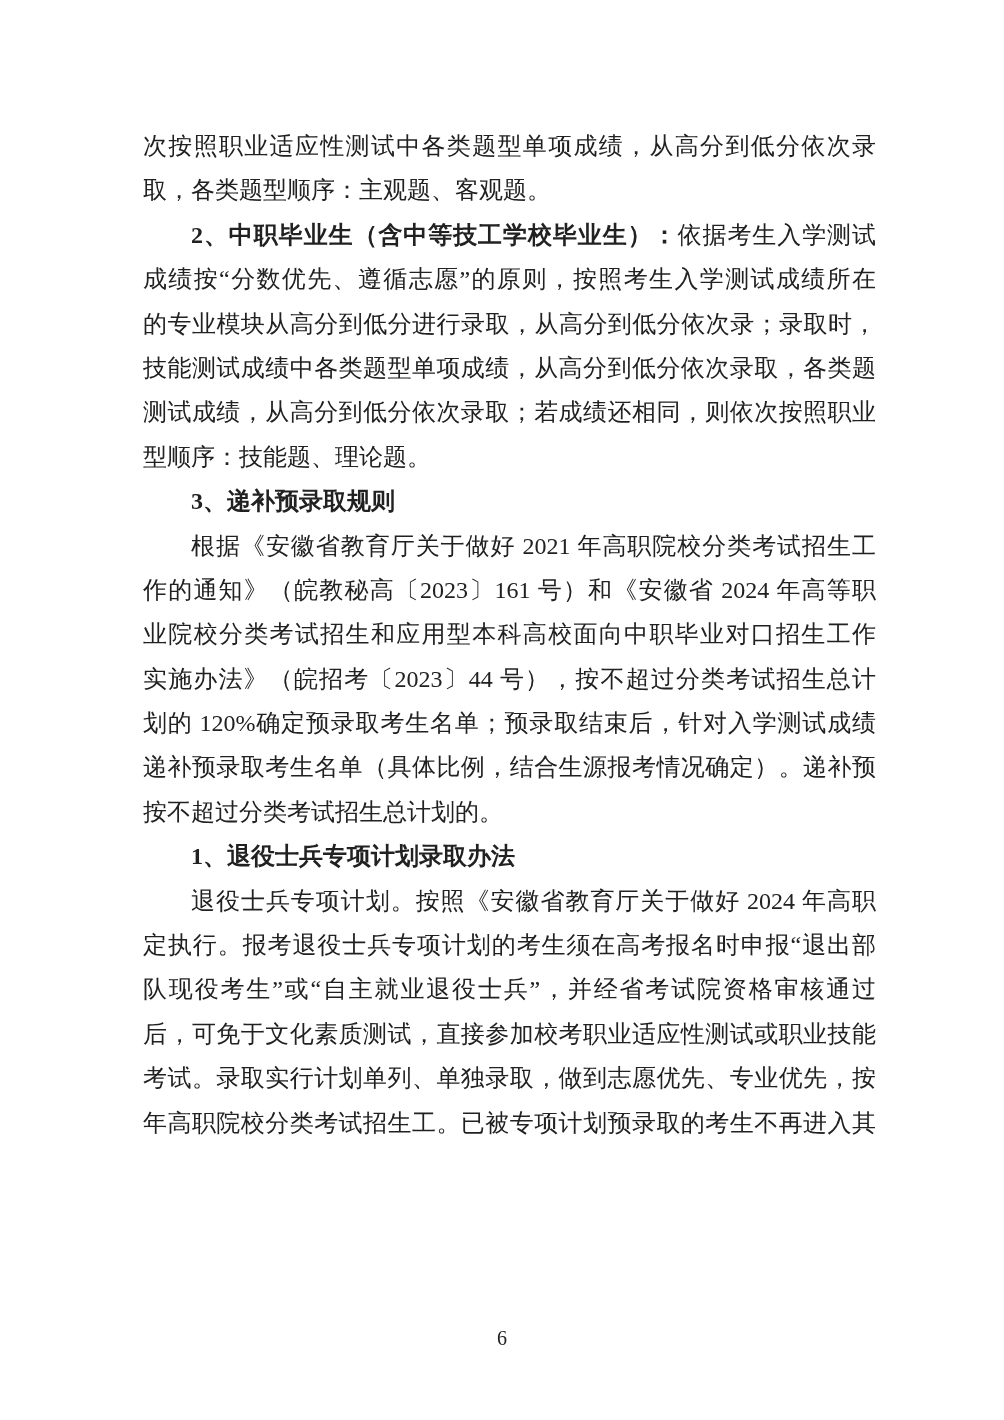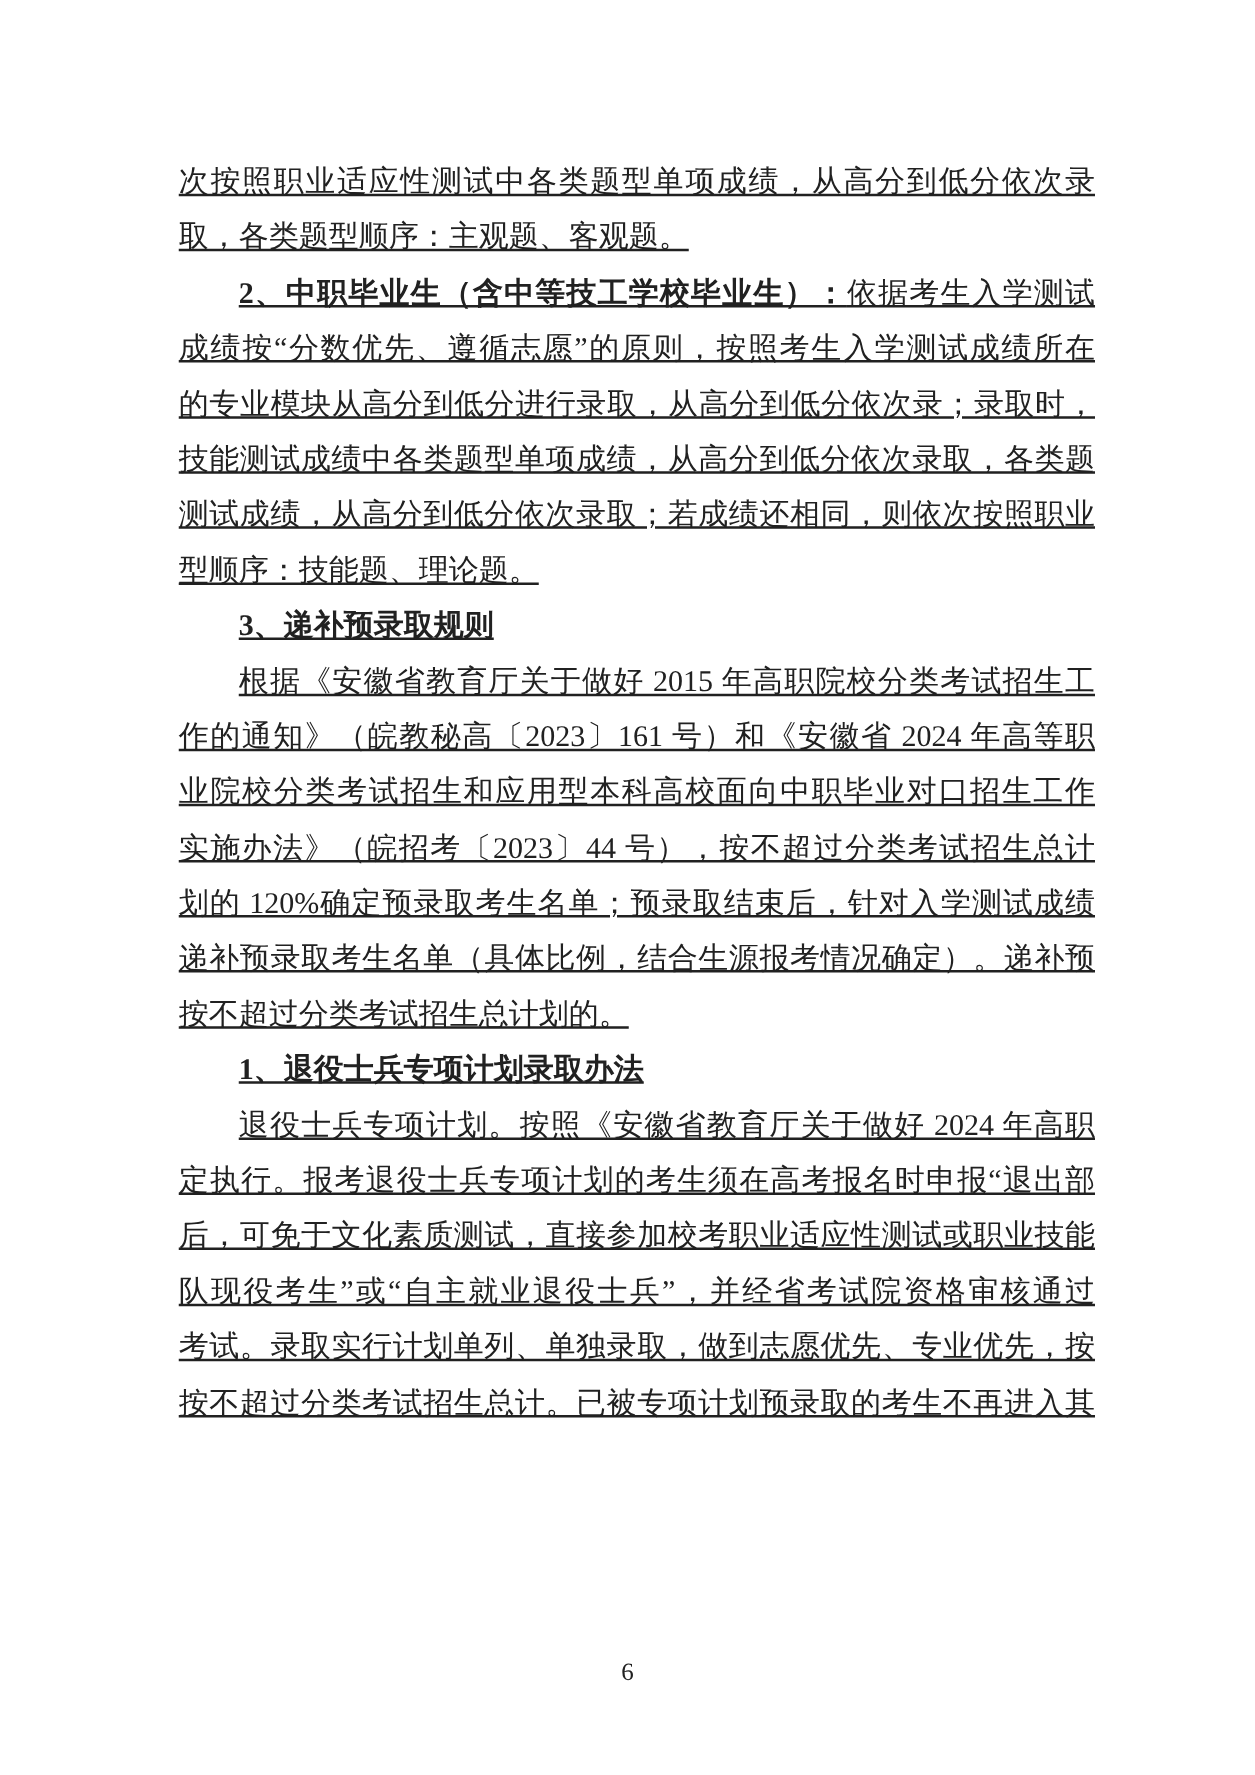--- a/index.html
+++ b/index.html
@@ -17,21 +17,20 @@
   }
   .doc-page {
     position: absolute;
     inset: 0;
   }
   .doc-body {
     position: absolute;
     left: 143px;
     top: 124px;
     width: 733px;
-    text-decoration: underline;
   }
   .line {
     font-size: 24px;
     height: 44.4px;
     line-height: 44.4px;
     text-align: justify;
     text-align-last: justify;
     text-justify: inter-character;
     white-space: nowrap;
     overflow: visible;
@@ -65,31 +64,31 @@
   <div class="doc-body">
       <div class="line"><span class="run">次按照职业适应性测试中各类题型单项成绩，从高分到低分依次录</span></div>
       <div class="line end"><span class="run">取，各类题型顺序：主观题、客观题。</span></div>
       <div class="line indent"><span class="run bold">2、中职毕业生（含中等技工学校毕业生）：</span><span class="run">依据考生入学测试</span></div>
       <div class="line"><span class="run">成绩按“分数优先、遵循志愿”的原则，按照考生入学测试成绩所在</span></div>
       <div class="line" style="letter-spacing: -0.5px;"><span class="run">的专业模块从高分到低分进行录取，从高分到低分依次录；录取时，</span></div>
       <div class="line"><span class="run">技能测试成绩中各类题型单项成绩，从高分到低分依次录取，各类题</span></div>
       <div class="line"><span class="run">测试成绩，从高分到低分依次录取；若成绩还相同，则依次按照职业</span></div>
       <div class="line end"><span class="run">型顺序：技能题、理论题。</span></div>
       <div class="line end indent"><span class="run bold">3、递补预录取规则</span></div>
-      <div class="line indent"><span class="run">根据《安徽省教育厅关于做好 2015 年高职院校分类考试招生工</span></div>
+      <div class="line indent"><span class="run">根据《安徽省教育厅关于做好 2021 年高职院校分类考试招生工</span></div>
       <div class="line"><span class="run">作的通知》（皖教秘高〔2023〕161 号）和《安徽省 2024 年高等职</span></div>
       <div class="line"><span class="run">业院校分类考试招生和应用型本科高校面向中职毕业对口招生工作</span></div>
       <div class="line"><span class="run">实施办法》（皖招考〔2023〕44 号），按不超过分类考试招生总计</span></div>
       <div class="line"><span class="run">划的 120%确定预录取考生名单；预录取结束后，针对入学测试成绩</span></div>
       <div class="line"><span class="run">递补预录取考生名单（具体比例，结合生源报考情况确定）。递补预</span></div>
       <div class="line end"><span class="run">按不超过分类考试招生总计划的。</span></div>
       <div class="line end indent"><span class="run bold">1、退役士兵专项计划录取办法</span></div>
       <div class="line indent"><span class="run">退役士兵专项计划。按照《安徽省教育厅关于做好 2024 年高职</span></div>
       <div class="line"><span class="run">定执行。报考退役士兵专项计划的考生须在高考报名时申报“退出部</span></div>
+      <div class="line"><span class="run">队现役考生”或“自主就业退役士兵”，并经省考试院资格审核通过</span></div>
       <div class="line"><span class="run">后，可免于文化素质测试，直接参加校考职业适应性测试或职业技能</span></div>
-      <div class="line"><span class="run">队现役考生”或“自主就业退役士兵”，并经省考试院资格审核通过</span></div>
       <div class="line"><span class="run">考试。录取实行计划单列、单独录取，做到志愿优先、专业优先，按</span></div>
-      <div class="line"><span class="run">按不超过分类考试招生总计。已被专项计划预录取的考生不再进入其</span></div>
+      <div class="line"><span class="run">年高职院校分类考试招生工。已被专项计划预录取的考生不再进入其</span></div>
     </div>
   <div class="page-footer">
     <span class="page-number">6</span>
   </div>
 </div>
 
 </body></html>

